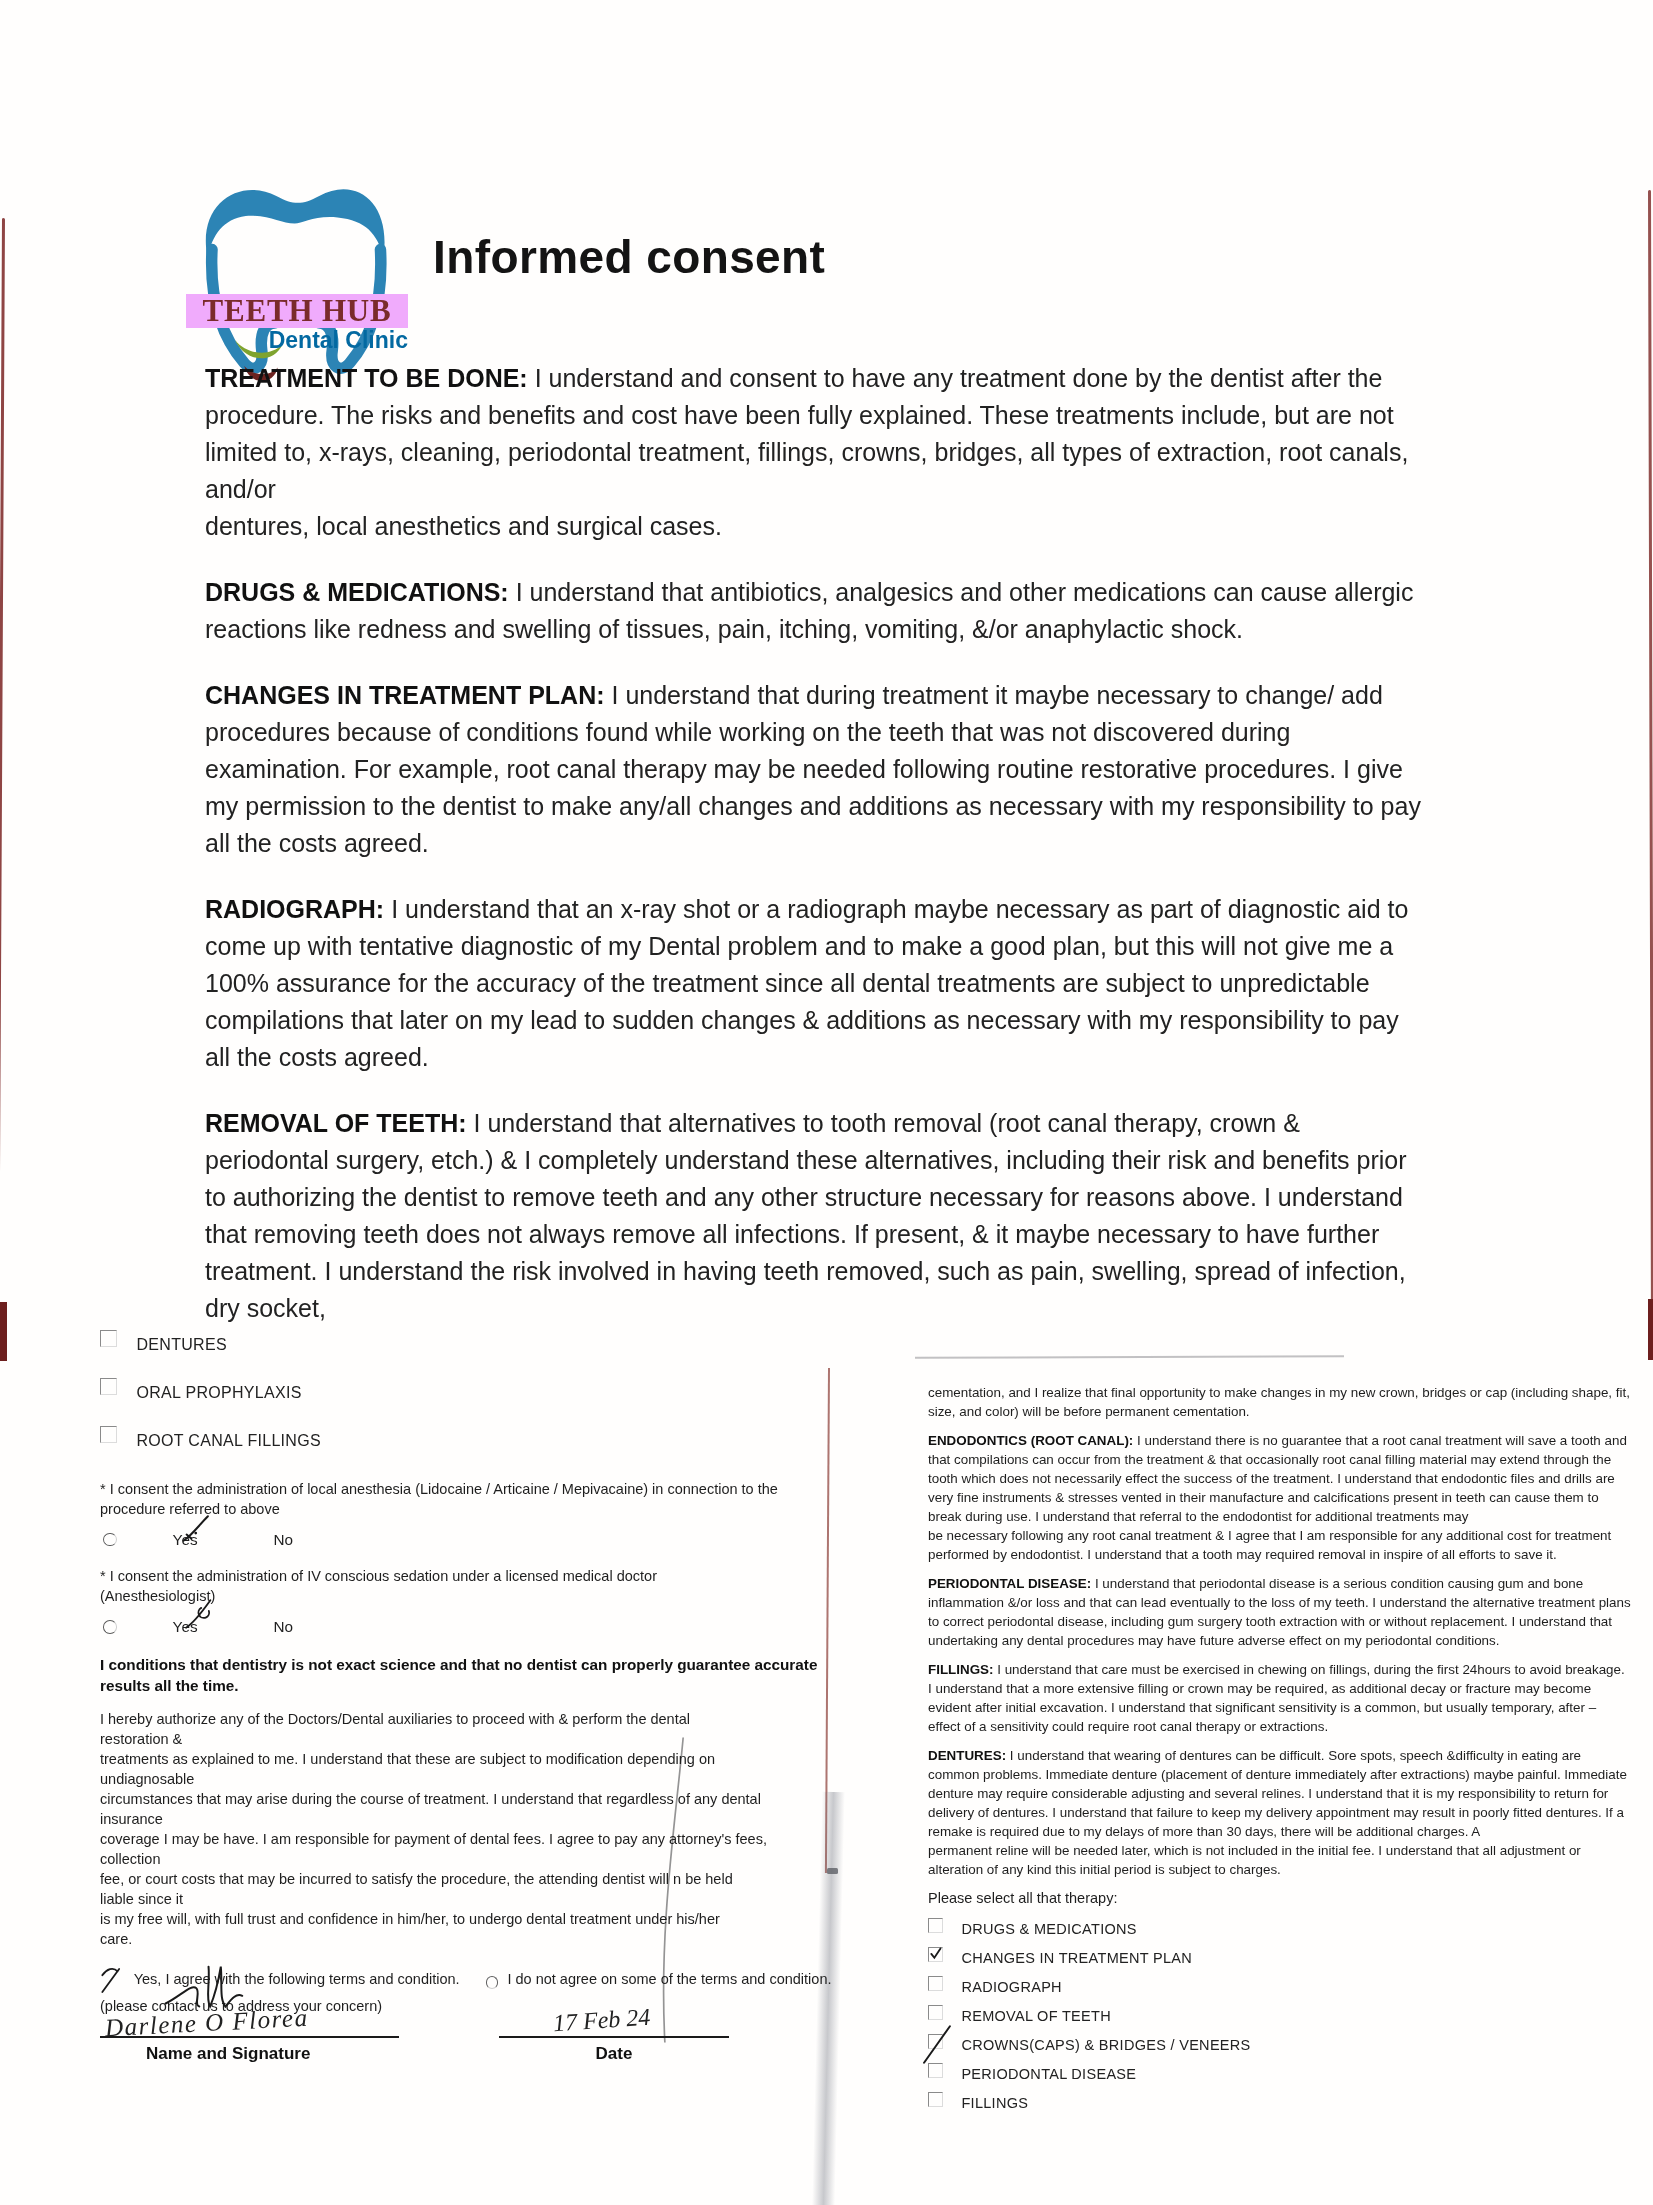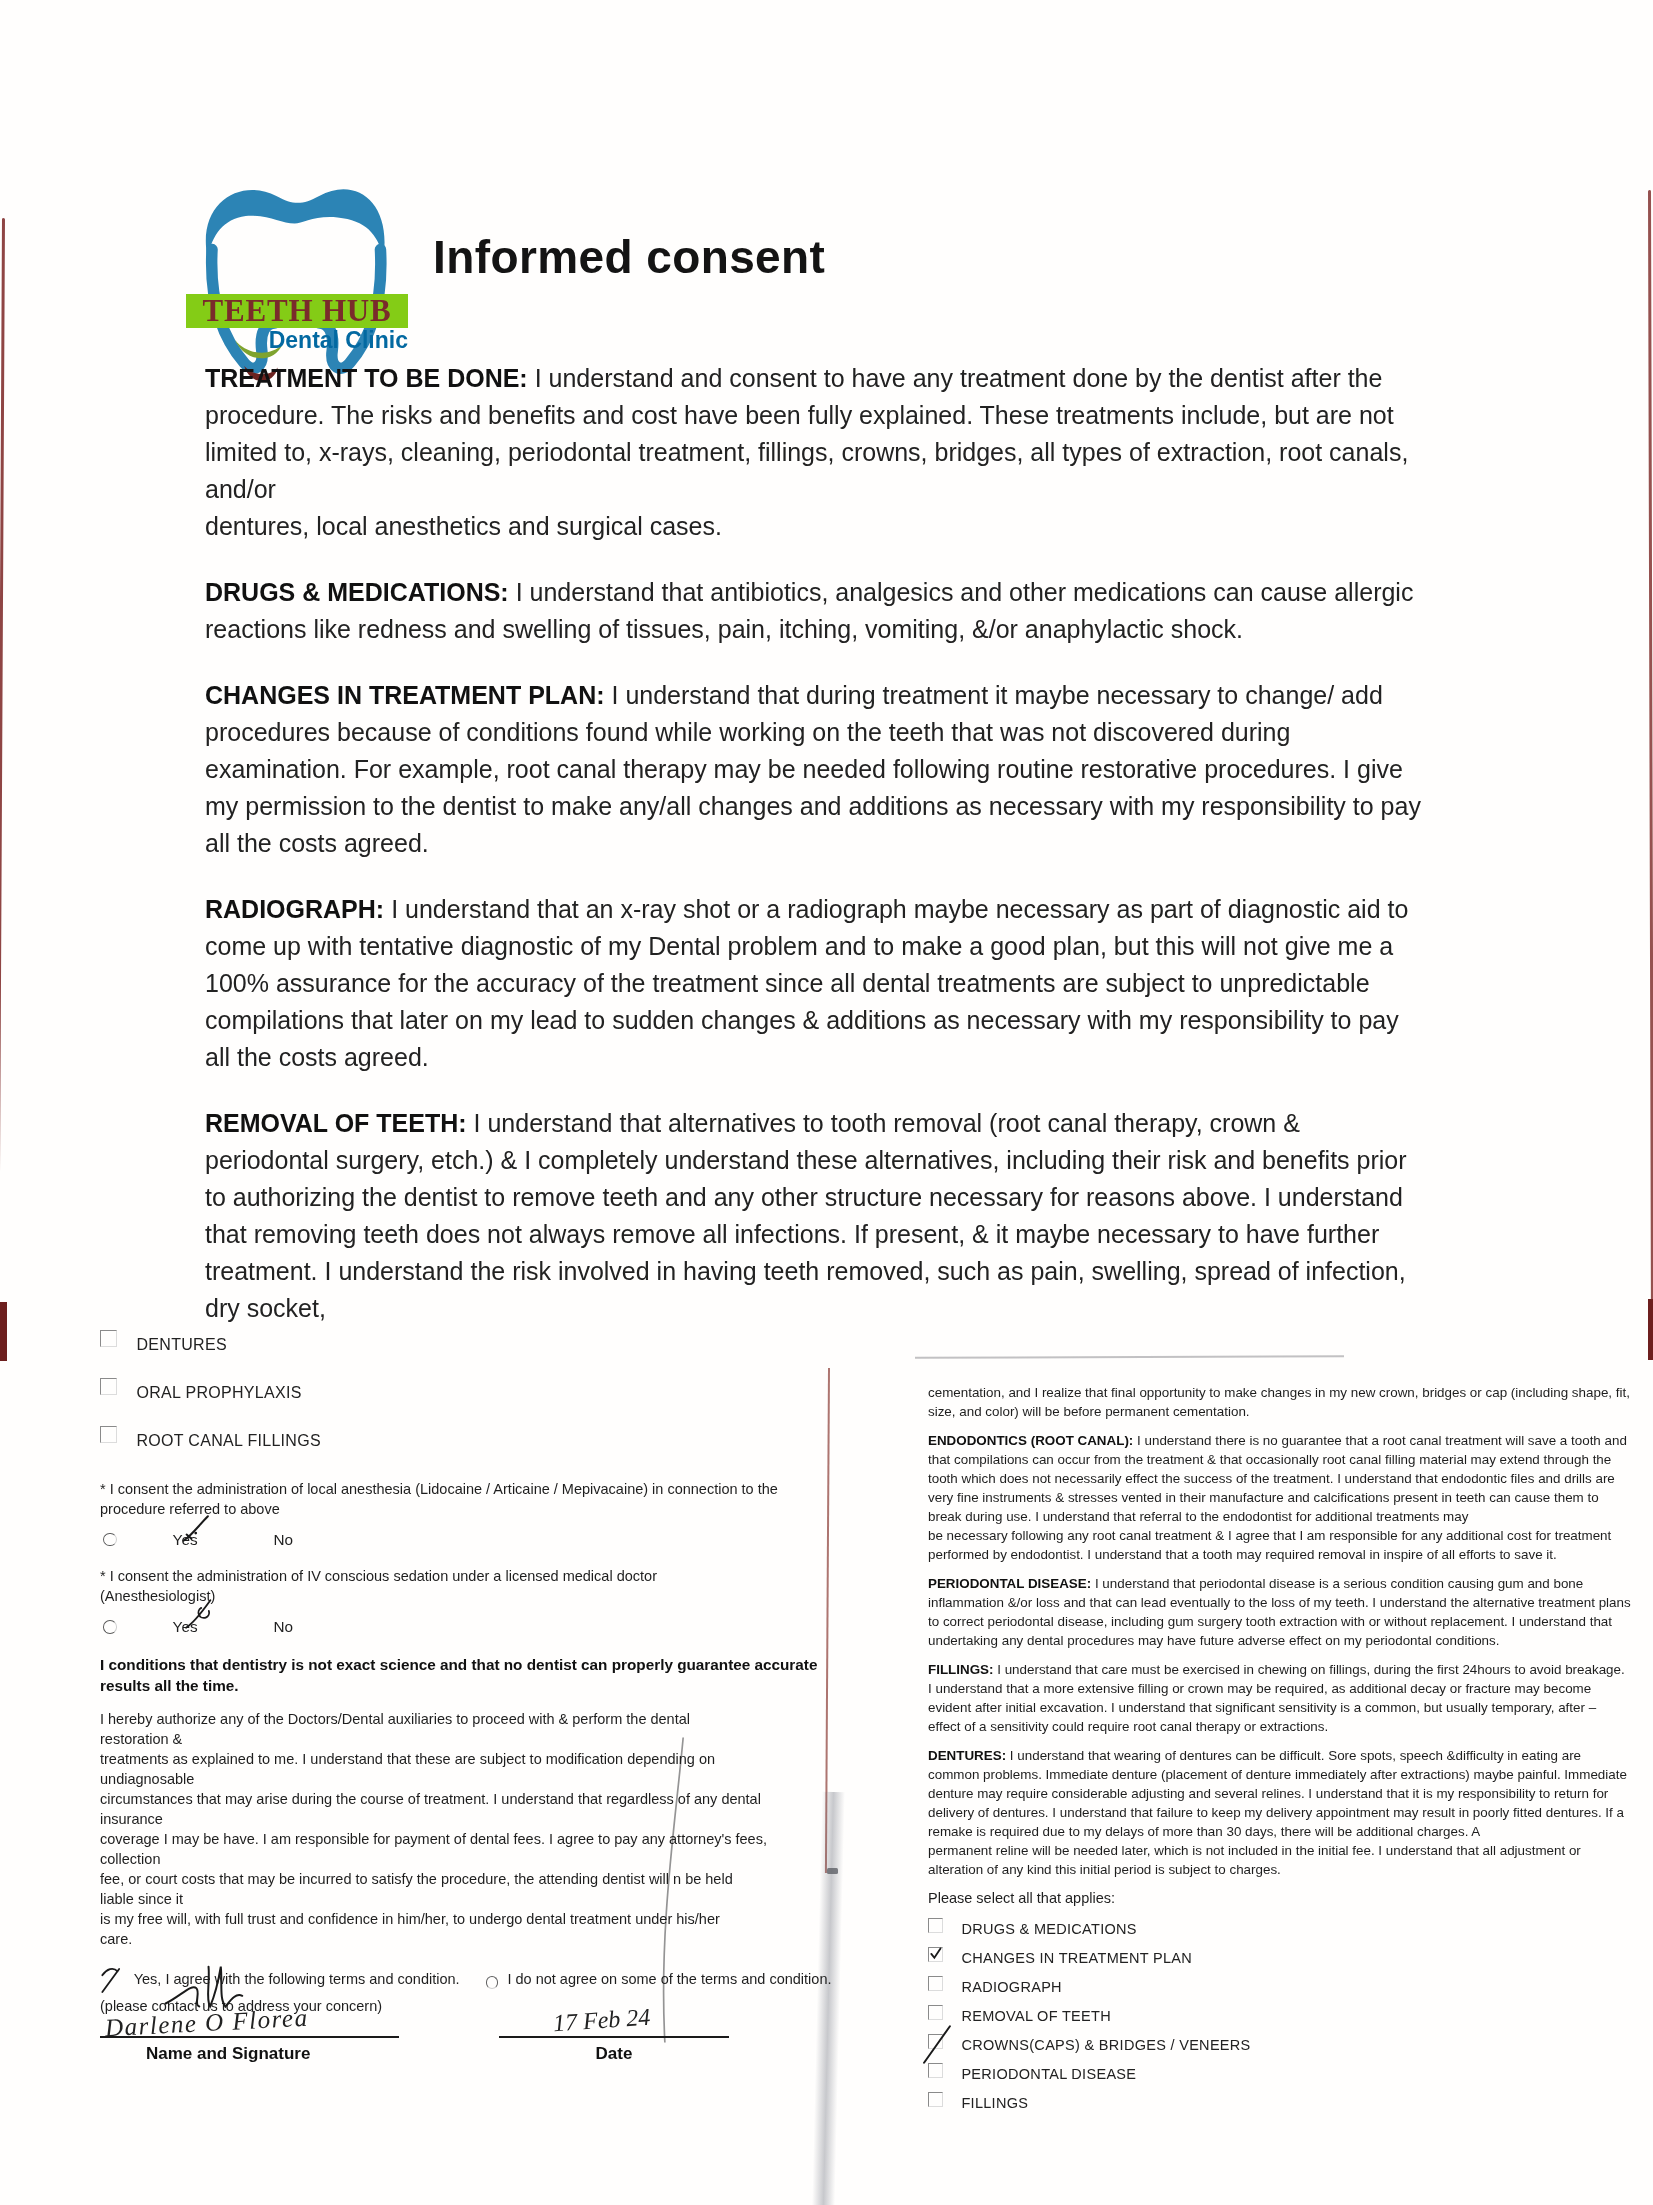--- a/index.html
+++ b/index.html
@@ -14,21 +14,21 @@
   .divider-top{position:absolute;left:828px;top:1368px;width:2.3px;height:505px;background:#8a3a33;opacity:.7;transform:rotate(.35deg);transform-origin:top;}
   .divider-shadow{position:absolute;left:822px;top:1792px;width:23px;height:417px;transform:rotate(1.4deg);transform-origin:top;
       background:linear-gradient(to right,rgba(120,122,132,0),rgba(108,112,124,.38),rgba(120,122,132,0));}
   .divider-dot{position:absolute;left:827px;top:1868px;width:10.7px;height:6.1px;background:#55585f;opacity:.75;border-radius:1.5px;}
   .smudge-top-right{position:absolute;left:915px;top:1356px;width:429px;height:2.3px;background:rgba(80,80,85,.35);transform:rotate(-.2deg);}
   .fold-curve{position:absolute;left:642px;top:1737px;}
 
   
   .logo{position:absolute;left:186px;top:173px;width:222px;height:245px;}
   .logo-name{position:absolute;left:0;top:121px;width:222px;text-align:center;
-      font-family:"Liberation Serif",serif;font-weight:bold;font-size:31px;letter-spacing:0.8px;color:#7a2b2b;background:#84cc16;line-height:34px;}
+      font-family:"Liberation Serif",serif;font-weight:bold;font-size:31px;letter-spacing:0.8px;color:#7a2b2b;background:#f0abfc;line-height:34px;}
   .logo-sub{position:absolute;left:0;top:156px;width:222px;text-align:right;
       font-weight:bold;font-size:23px;color:#0369a1;line-height:23px;}
   .page-title{position:absolute;left:433px;top:230px;font-size:46px;font-weight:bold;color:#141414;letter-spacing:0.4px;}
 
   .consent-body{position:absolute;left:205px;top:360px;width:1225px;font-size:25px;line-height:37px;color:#222;}
   .consent-body p{margin:0 0 29px 0;}
   .consent-body b{color:#111;}
 
   
   .col-left{position:absolute;left:100px;top:1335px;width:747px;font-size:14.5px;line-height:20px;color:#1e1e1e;}
@@ -228,21 +228,21 @@
       <b>FILLINGS:</b>
       <span>I understand that care must be exercised in chewing on fillings, during the first 24hours to avoid breakage. I understand that a more extensive filling or crown may be required, as additional decay or fracture may become evident after initial excavation. I understand that significant sensitivity is a common, but usually temporary, after – effect of a sensitivity could require root canal therapy or extractions.</span>
     </p>
 
     <p>
       <b>DENTURES:</b>
       <span>I understand that wearing of dentures can be difficult. Sore spots, speech &amp;difficulty in eating are common problems. Immediate denture (placement of denture immediately after extractions) maybe painful. Immediate denture may require considerable adjusting and several relines. I understand that it is my responsibility to return for delivery of dentures. I understand that failure to keep my delivery appointment may result in poorly fitted dentures. If a remake is required due to my delays of more than 30 days, there will be additional charges. A</span><br>
       <span>permanent reline will be needed later, which is not included in the initial fee. I understand that all adjustment or alteration of any kind this initial period is subject to charges.</span>
     </p>
 
-    <p class="select-prompt">Please select all that applies:</p>
+    <p class="select-prompt">Please select all that therapy:</p>
 
     <div class="cb-row">
       <span class="cbox"></span>
       <span class="cb-label">DRUGS &amp; MEDICATIONS</span>
     </div>
     <div class="cb-row">
       <span class="cbox">
         <svg class="box-tick" width="13.8" height="13.8" viewBox="0 0 18 18">
           <path d="M3 9 L7 14 L15 2" stroke="#1a1a1a" stroke-width="2.4" fill="none" stroke-linecap="round"></path>
         </svg>

